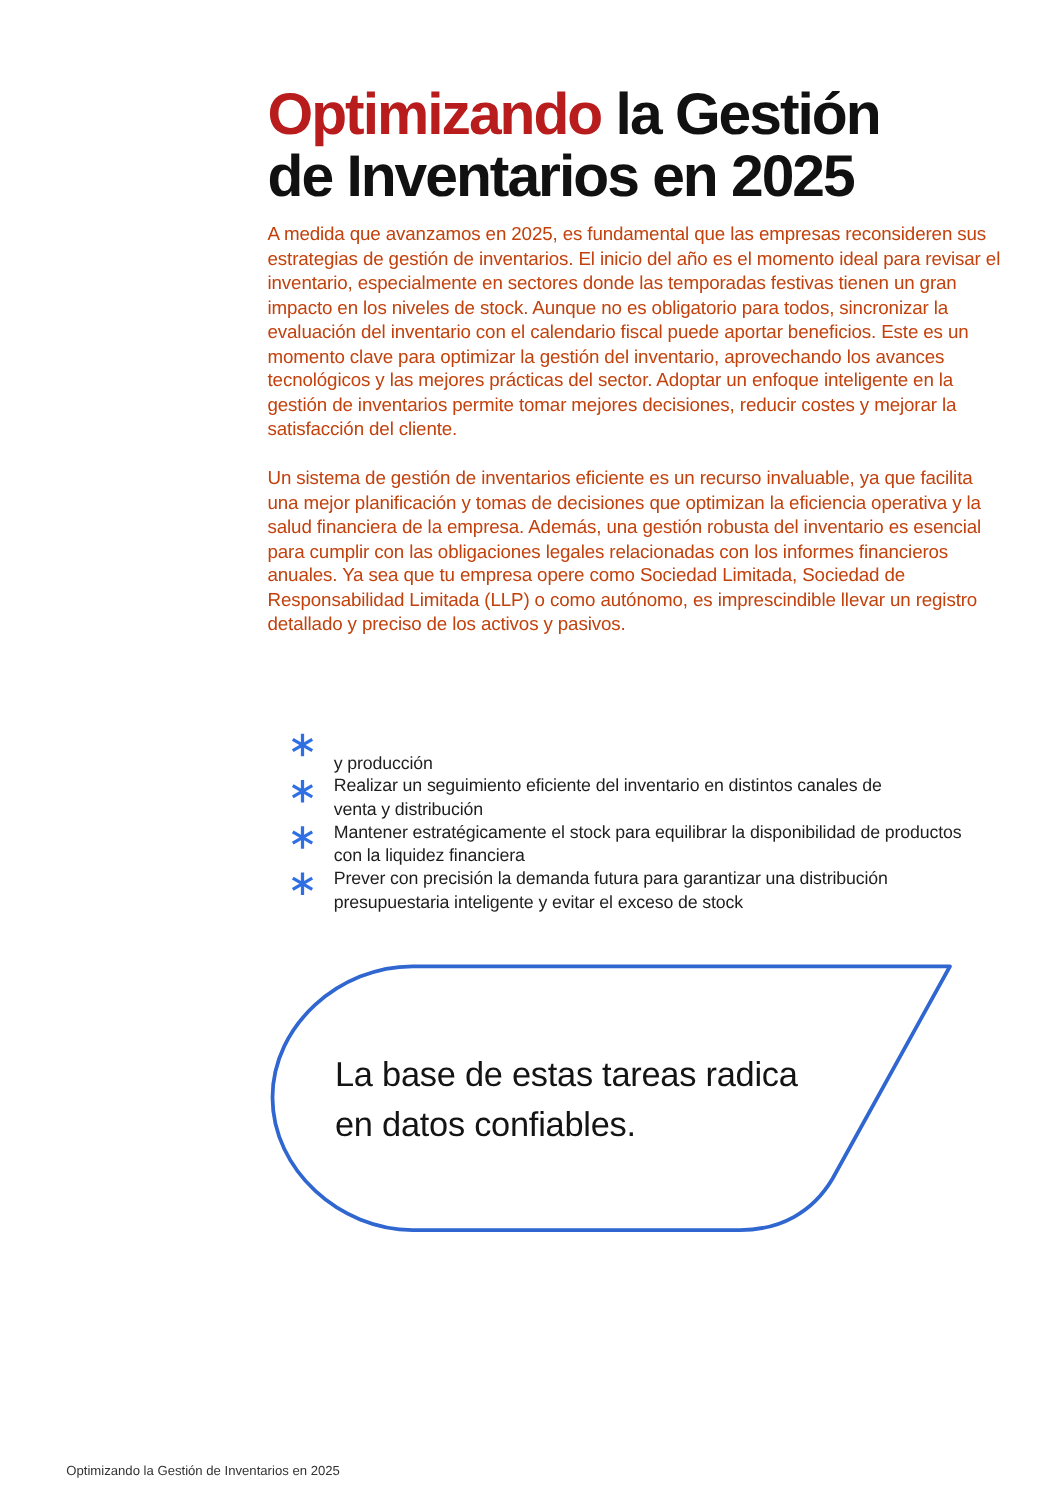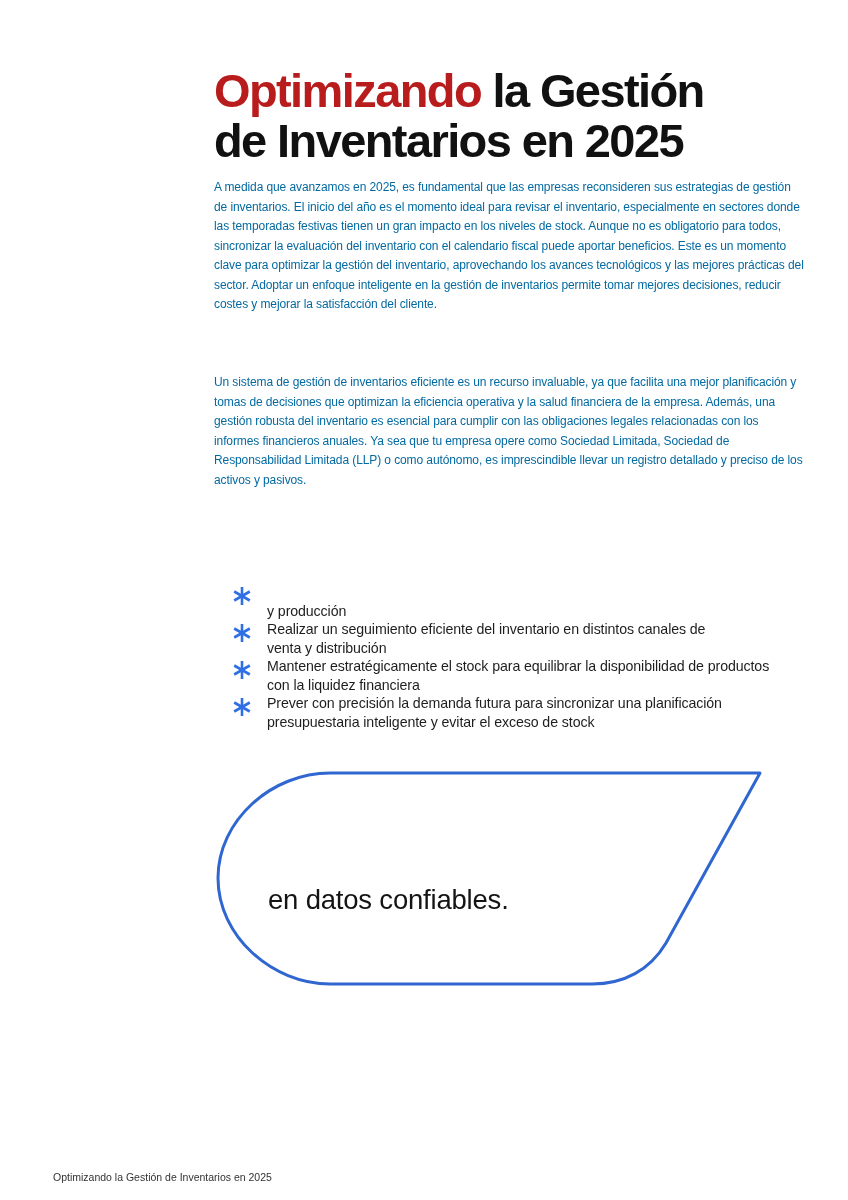--- a/index.html
+++ b/index.html
@@ -32,23 +32,23 @@
       line-height: 50px;
       letter-spacing: -1.6px;
       color: #111111;
     }
     .title .accent { color: #b91c1c; }
     .body-text {
       position: absolute;
       left: 214px;
       width: 590px;
       margin: 0;
-      font-size: 12px;
+      font-size: 15px;
       line-height: 19.5px;
-      color: #0369a1;
+      color: #c2410c;
       letter-spacing: -0.1px;
     }
     #p1 { top: 178px; }
     #p2 { top: 373px; }
     #p3 { top: 527px; }
     .bullets {
       position: absolute;
       left: 230px;
       top: 583px;
       width: 580px;
@@ -154,37 +154,37 @@
       <span>con la liquidez financiera</span>
     </li>
     <li>
       <svg class="star" viewBox="0 0 20 24">
         <g stroke="#2f6fe4" stroke-width="2.6" stroke-linecap="butt">
           <line x1="10" y1="4" x2="10" y2="22"></line>
           <line x1="2.2" y1="8.5" x2="17.8" y2="17.5"></line>
           <line x1="2.2" y1="17.5" x2="17.8" y2="8.5"></line>
         </g>
       </svg>
-      <span>Prever con precisión la demanda futura para sincronizar una planificación</span><br>
+      <span>Prever con precisión la demanda futura para garantizar una distribución</span><br>
       <span>presupuestaria inteligente y evitar el exceso de stock</span>
     </li>
   </ul>
 
   <div class="callout">
     <svg width="556" height="222" viewBox="0 0 556 222">
       <path d="M 116 5
                L 546 5
                L 452 175
                C 436 202, 410 216, 378 216
                L 116 216
                C 58 216, 4 168, 4 110
                C 4 52, 58 5, 116 5 Z" fill="#ffffff" stroke="#2f66d0" stroke-width="3" stroke-linejoin="round"></path>
     </svg>
     <p class="callout-text">
-      <br>
+      <span>La base de estas tareas radica</span><br>
       <span>en datos confiables.</span>
     </p>
   </div>
 
   <div class="footer-title">Optimizando la Gestión de Inventarios en 2025</div>
   <div class="footer-page">01</div>
 
 </div>
 
 </body></html>

